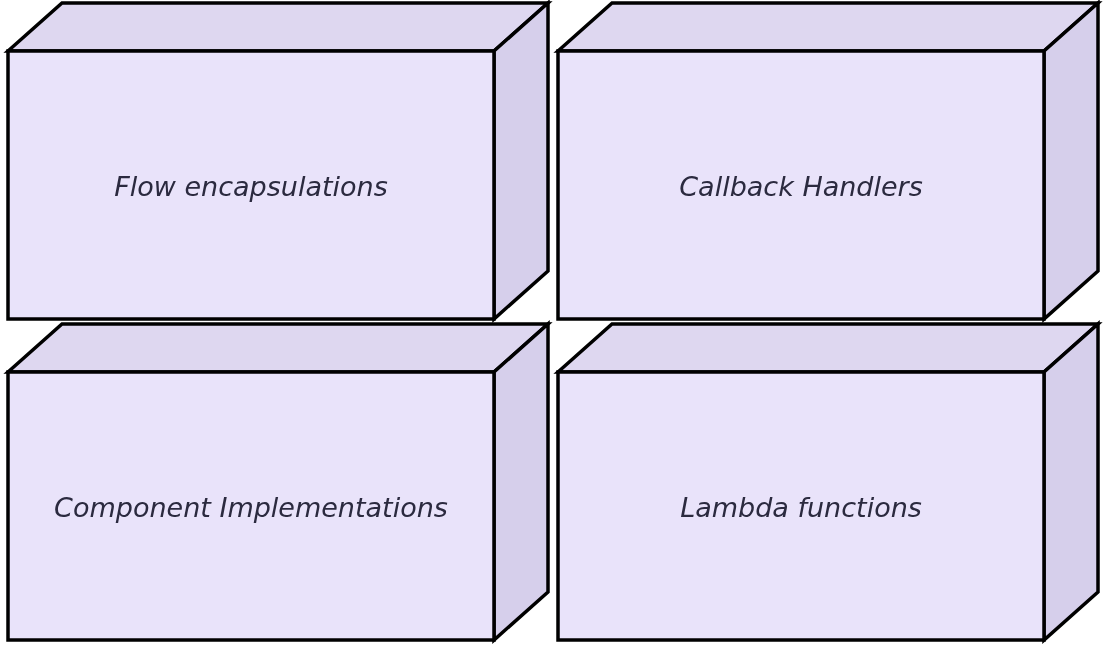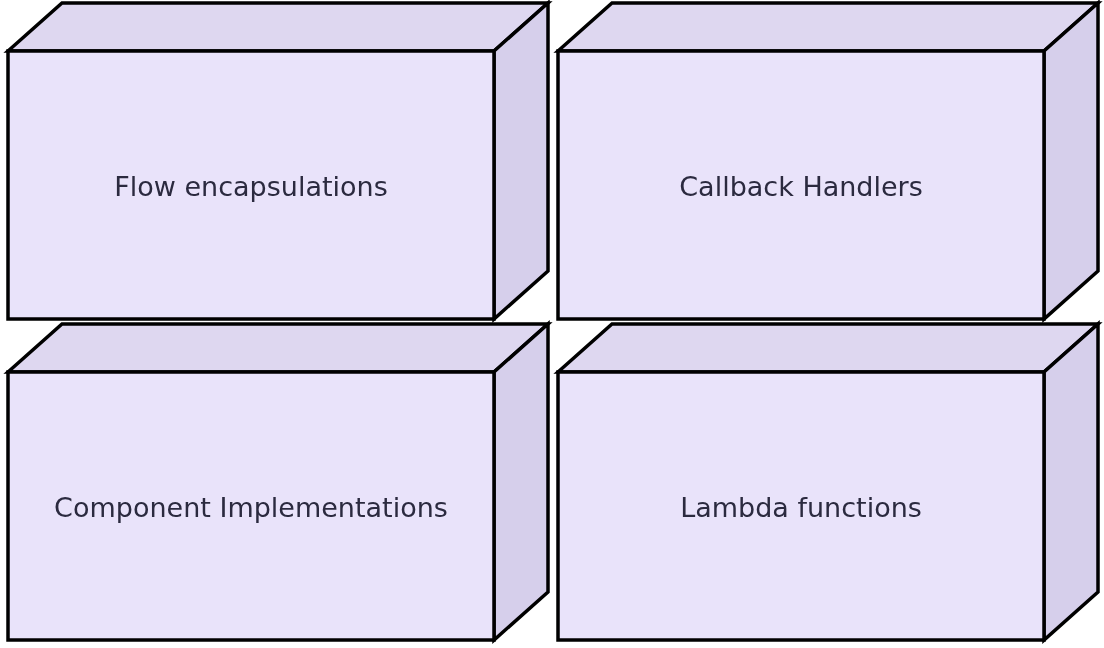--- a/index.html
+++ b/index.html
@@ -7,20 +7,21 @@
     padding: 0;
     background: #ffffff;
   }
   .canvas {
     position: relative;
     width: 1104px;
     height: 648px;
     background: var(--page-bg, #ffffff);
     overflow: hidden;
     font-family: "DejaVu Sans", "Liberation Sans", sans-serif;
+    font-style: italic;
   }
   svg { display: block; }
   .face {
     stroke: var(--box-stroke, #000000);
     stroke-width: 3.5;
     stroke-linejoin: miter;
   }
   .face.top   { fill: var(--box-top,   #ded7f0); }
   .face.side  { fill: var(--box-side,  #d6cfeb); }
   .face.front { fill: var(--box-front, #e9e3fa); }

